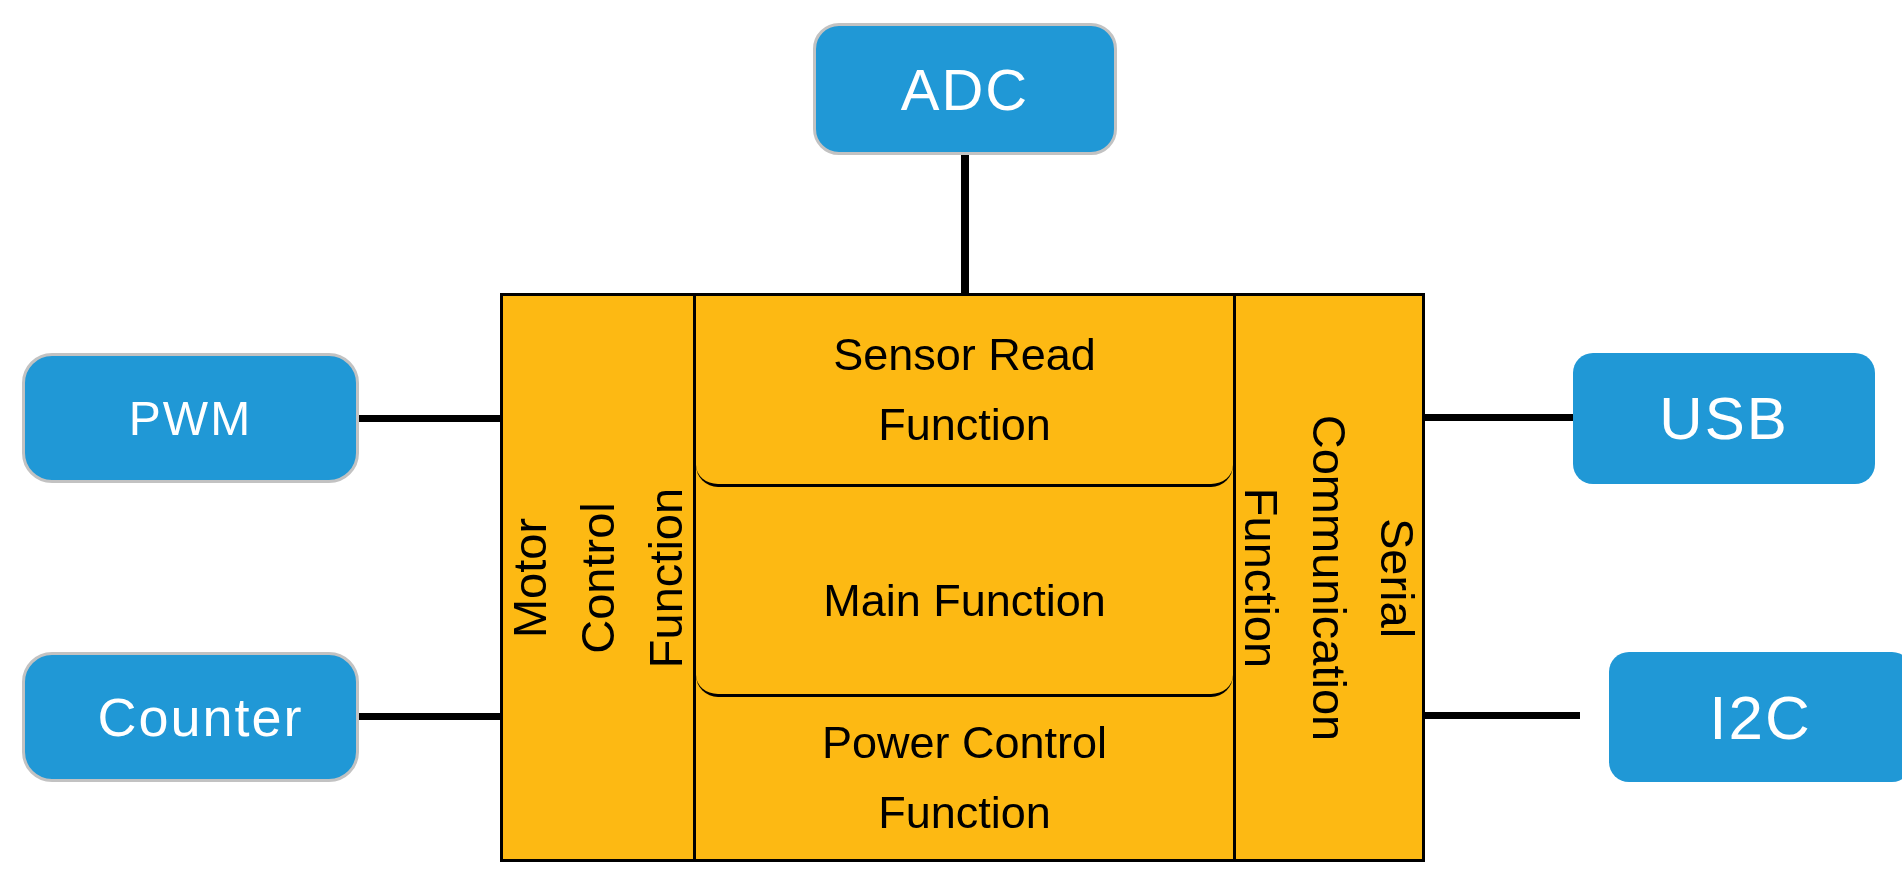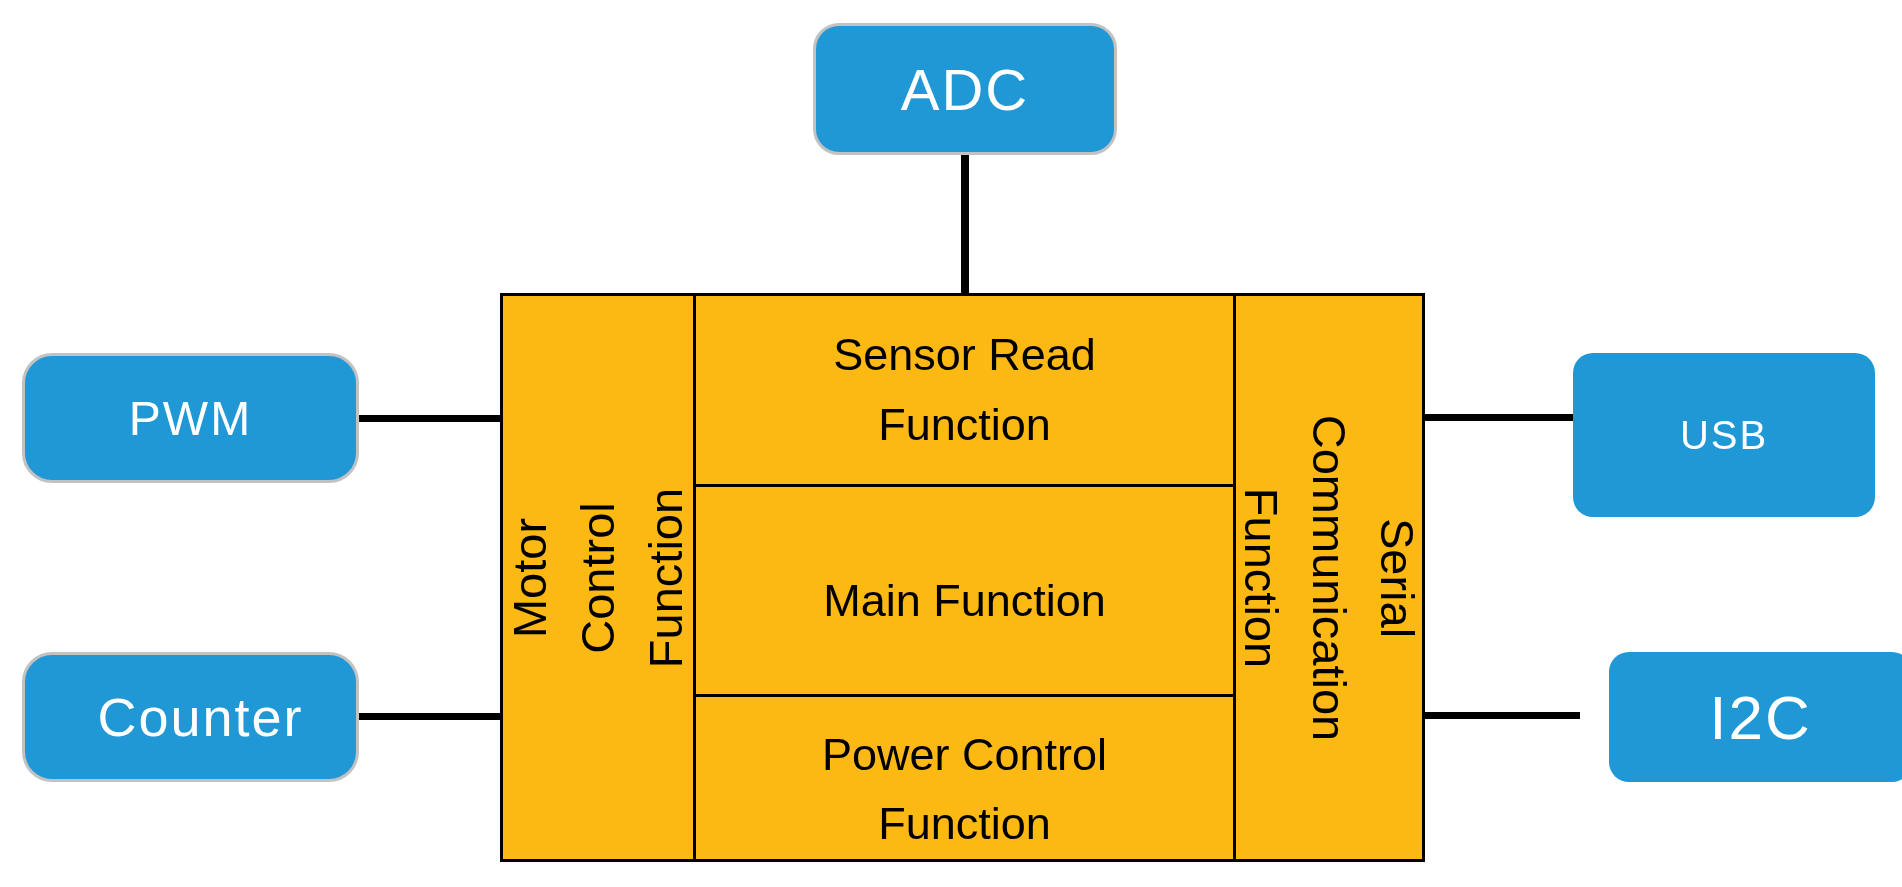--- a/index.html
+++ b/index.html
@@ -21,21 +21,21 @@
     align-items: center;
     justify-content: center;
     letter-spacing: 2px;
     box-sizing: border-box;
   }
   .node.bordered { border: 3px solid #C2C2C2; }
 
   .node-adc     { left: 813px;  top: 23px;  width: 304px; height: 132px; border-radius: 26px; font-size: 58px; }
   .node-pwm     { left: 22px;   top: 353px; width: 337px; height: 130px; border-radius: 30px; font-size: 48px; }
   .node-counter { left: 22px;   top: 652px; width: 337px; height: 130px; border-radius: 30px; font-size: 54px; padding-left: 20px; }
-  .node-usb     { left: 1573px; top: 353px; width: 302px; height: 164px; border-radius: 20px; font-size: 40px; }
+  .node-usb     { left: 1573px; top: 353px; width: 302px; height: 131px; border-radius: 20px; font-size: 60px; }
   .node-i2c     { left: 1577px; top: 652px; width: 303px; height: 130px; border-radius: 20px; font-size: 62px; margin-left: 32px; }
 
   
   .line { position: absolute; background: #000000; }
   .line-adc     { left: 961px;  top: 153px; width: 8px;   height: 142px; }
   .line-pwm     { left: 357px;  top: 415px; width: 146px; height: 7px; }
   .line-counter { left: 357px;  top: 713px; width: 146px; height: 7px; }
   .line-usb     { left: 1423px; top: 414px; width: 153px; height: 7px; }
   .line-i2c     { left: 1423px; top: 712px; width: 157px; height: 7px; }
 
@@ -56,24 +56,25 @@
 
   .core-row {
     display: flex;
     align-items: center;
     justify-content: center;
     text-align: center;
     font-size: 45px;
     line-height: 1.55;
     white-space: pre-line;
     box-sizing: border-box;
+    border-radius: 22px;
   }
   .row-sensor { height: 191px; border-bottom: 3px solid #000; }
   .row-main   { height: 190px; border-bottom: 3px solid #000; margin-top: 20px; }
-  .row-power  { flex: 1; align-items: flex-end; }
+  .row-power  { flex: 1; }
 
   .vlabel {
     position: absolute;
     top: 50%; left: 50%;
     white-space: pre-line;
     text-align: center;
     font-size: 47px;
     line-height: 1.45;
   }
   .vlabel.ccw { transform: translate(-50%, -50%) rotate(-90deg); }

